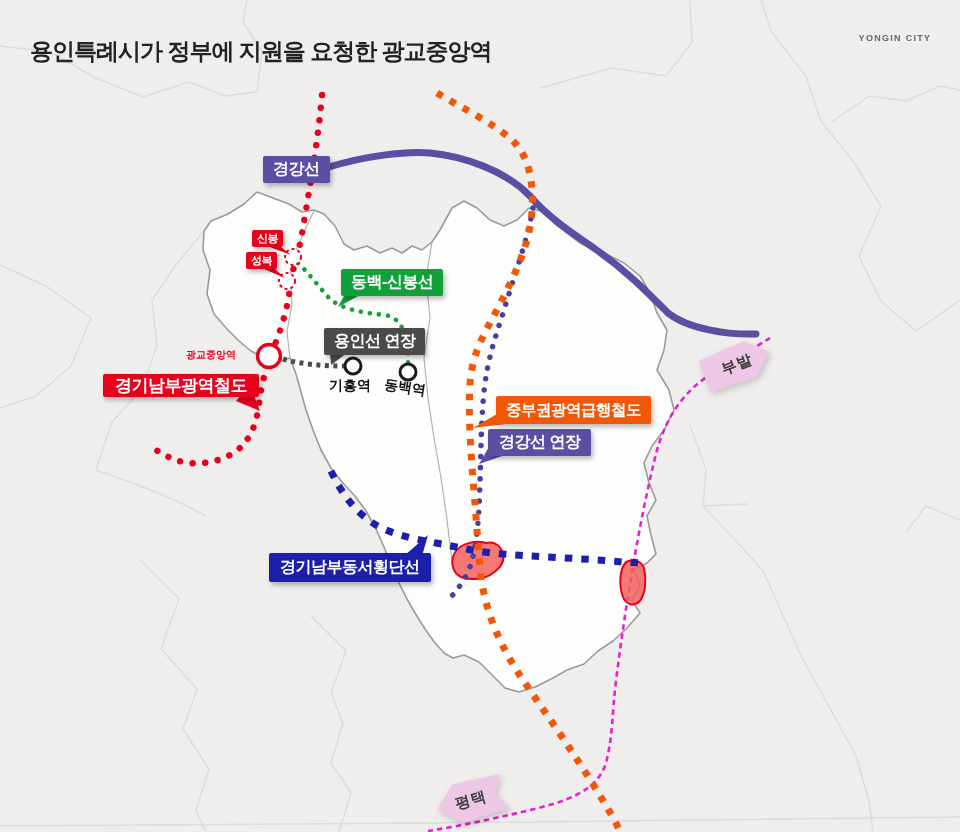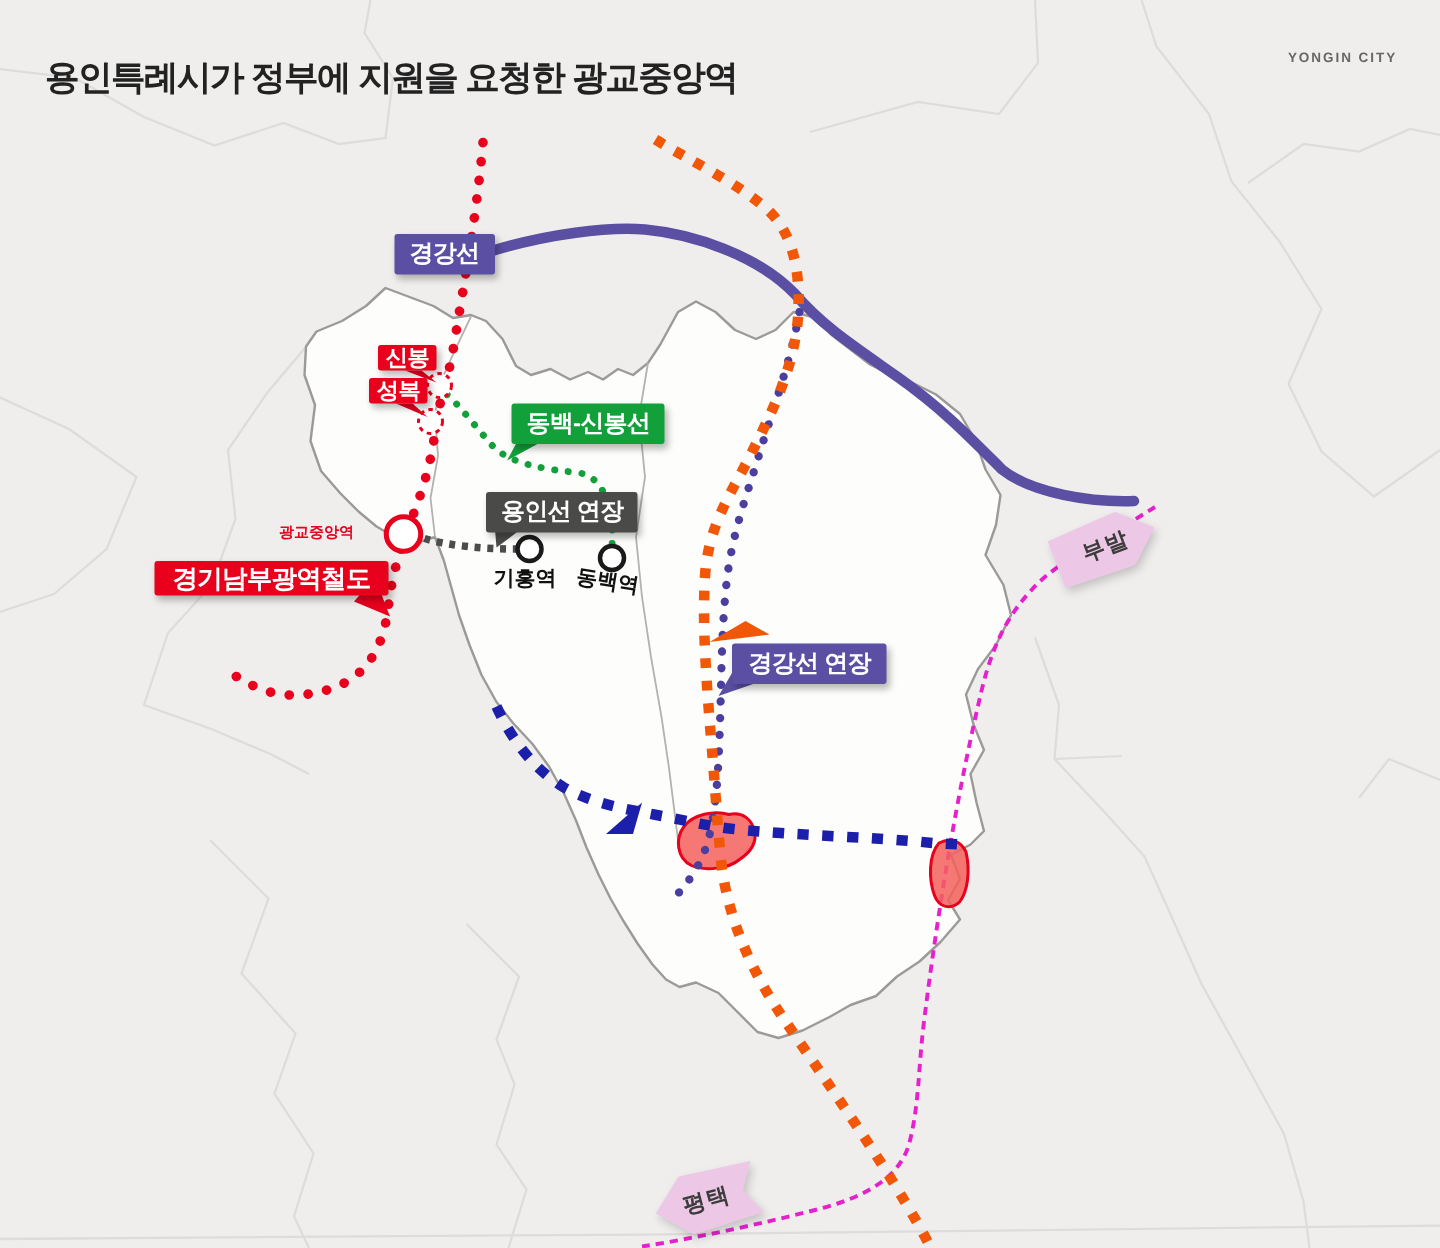--- a/index.html
+++ b/index.html
@@ -29,21 +29,21 @@
   .blob{fill:var(--blob-fill);stroke:var(--blob-stroke);stroke-width:2;fill-opacity:.85}
   .st-circle{fill:#fff}
   .st-red{stroke:var(--red);stroke-width:3.4}
   .st-red-dash{stroke:var(--red);stroke-width:2;stroke-dasharray:3 3}
   .st-black{stroke:#1a1a1a;stroke-width:3}
 
   .badge{position:absolute;color:#fff;font-weight:bold;white-space:nowrap;
          display:flex;align-items:center;border-radius:2px;
          box-shadow:2px 3px 5px rgba(0,0,0,.28);letter-spacing:-.5px}
   .b-lg{height:27px;padding:0 10px;font-size:16px}
-  .b-sm{height:17px;padding:0 5px;font-size:15px;border-radius:2px}
+  .b-sm{height:17px;padding:0 5px;font-size:11px;border-radius:2px}
   .bg-red{background:var(--red)} .bg-purple{background:var(--purple)}
   .bg-green{background:var(--green)} .bg-gray{background:var(--gray-badge)}
   .bg-orange{background:var(--orange)} .bg-navy{background:var(--navy)}
 
   .map-text{position:absolute;font-weight:bold;white-space:nowrap}
 
   .title{position:absolute;left:30px;top:36px;font-size:23px;font-weight:bold;
          color:#222;letter-spacing:-1px}
   .logo{position:absolute;left:845px;top:32px;width:100px;text-align:center;color:#4f4f4f}
   .logo .city{font-size:26px;font-weight:bold;letter-spacing:2px}
@@ -131,21 +131,23 @@
   <div class="logo">
     <div class="city-en">YONGIN CITY</div>
   </div>
 
   <div class="badge b-lg bg-purple" style="left:263px;top:156px">경강선</div>
   <div class="badge b-sm bg-red" style="left:252px;top:230px">신봉</div>
   <div class="badge b-sm bg-red" style="left:246px;top:252px">성복</div>
   <div class="badge b-lg bg-green" style="left:341px;top:269px">동백-신봉선</div>
   <div class="badge b-lg bg-gray" style="left:324px;top:328px">용인선 연장</div>
   <div class="badge b-lg bg-red" style="left:103px;top:374px;height:23px;font-size:17px;padding:0 12px">경기남부광역철도</div>
+  <div class="badge b-lg bg-orange" style="left:496px;top:396px;height:28px;font-size:15.5px">중부권광역급행철도</div>
   <div class="badge b-lg bg-purple" style="left:488px;top:429px;padding:0 11px">경강선 연장</div>
+  <div class="badge b-lg bg-navy" style="left:269px;top:553px;height:29px;padding:0 11px">경기남부동서횡단선</div>
 
   <div class="map-text" style="left:186px;top:348px;color:var(--red);font-size:10px">광교중앙역</div>
   <div class="map-text" style="left:329px;top:377px;color:#111;font-size:14px">기흥역</div>
   <div class="map-text" style="left:384px;top:379px;color:#111;font-size:14px;transform:rotate(9deg)">동백역</div>
 
   <div class="arrow-wrap" style="left:702px;top:345px;width:70px;height:38px">
     <div class="arrow arrow-right" style="transform:rotate(-21deg)">
       <span>부발</span>
     </div>
   </div>

